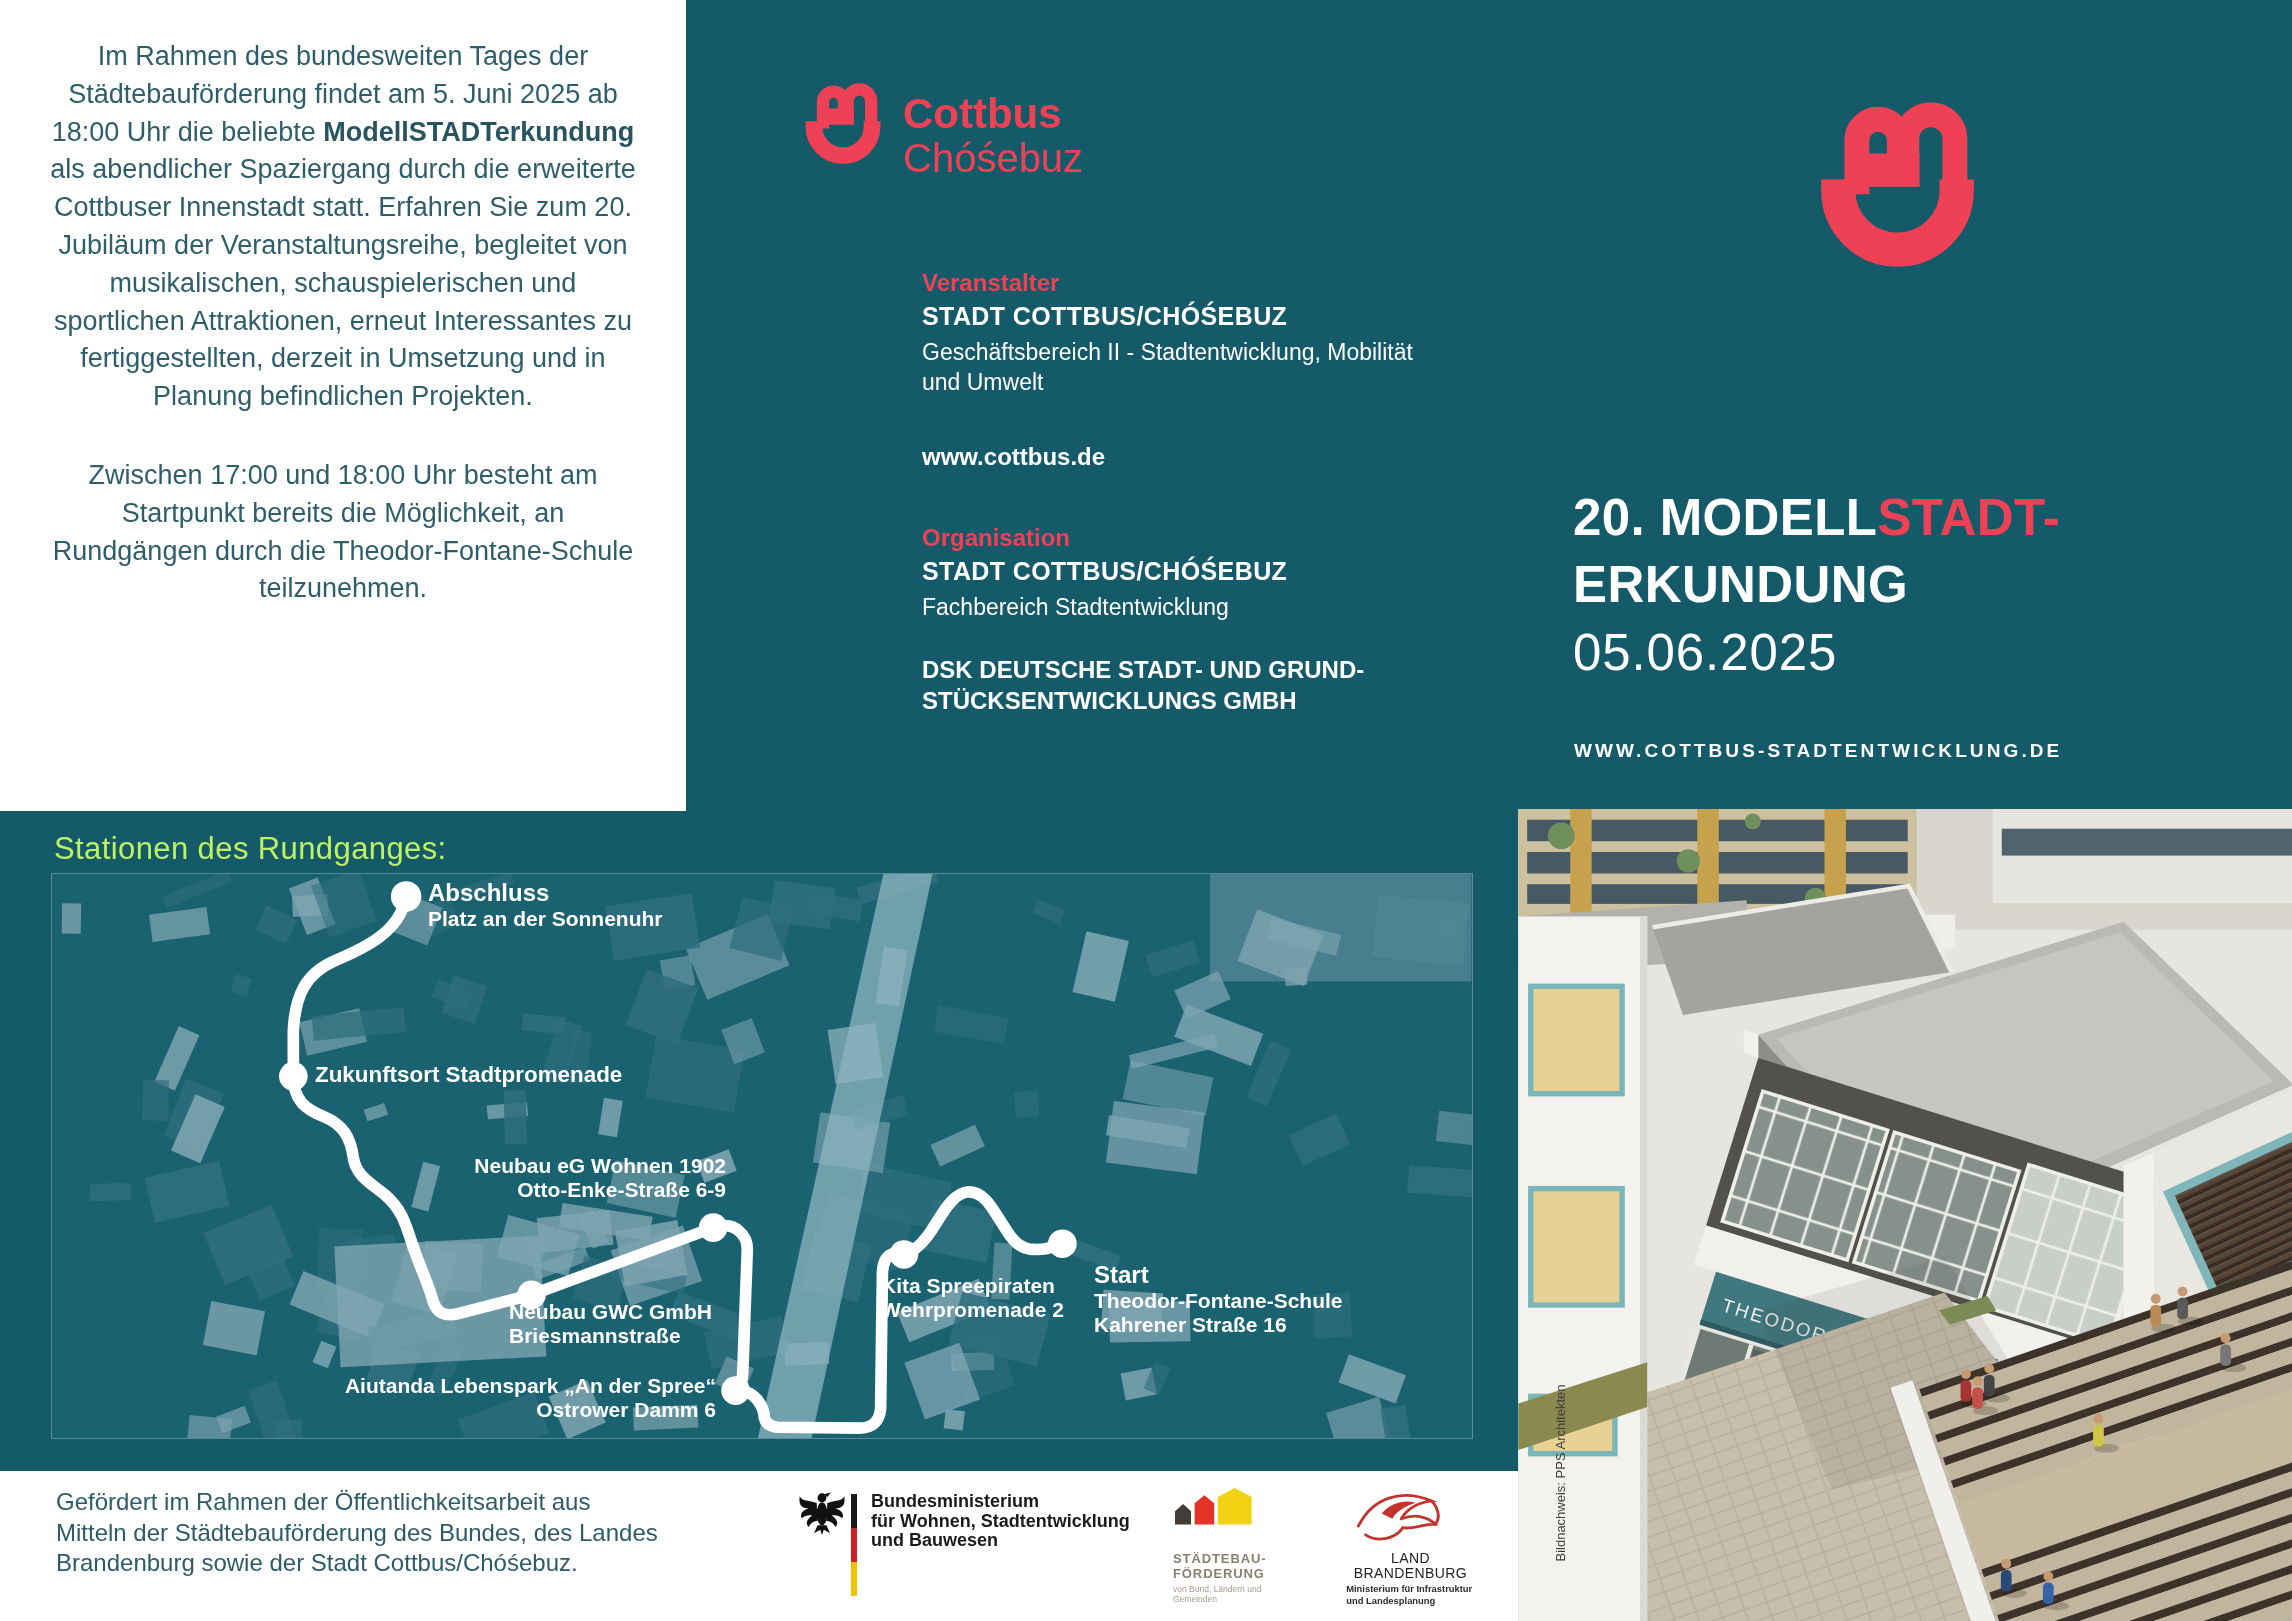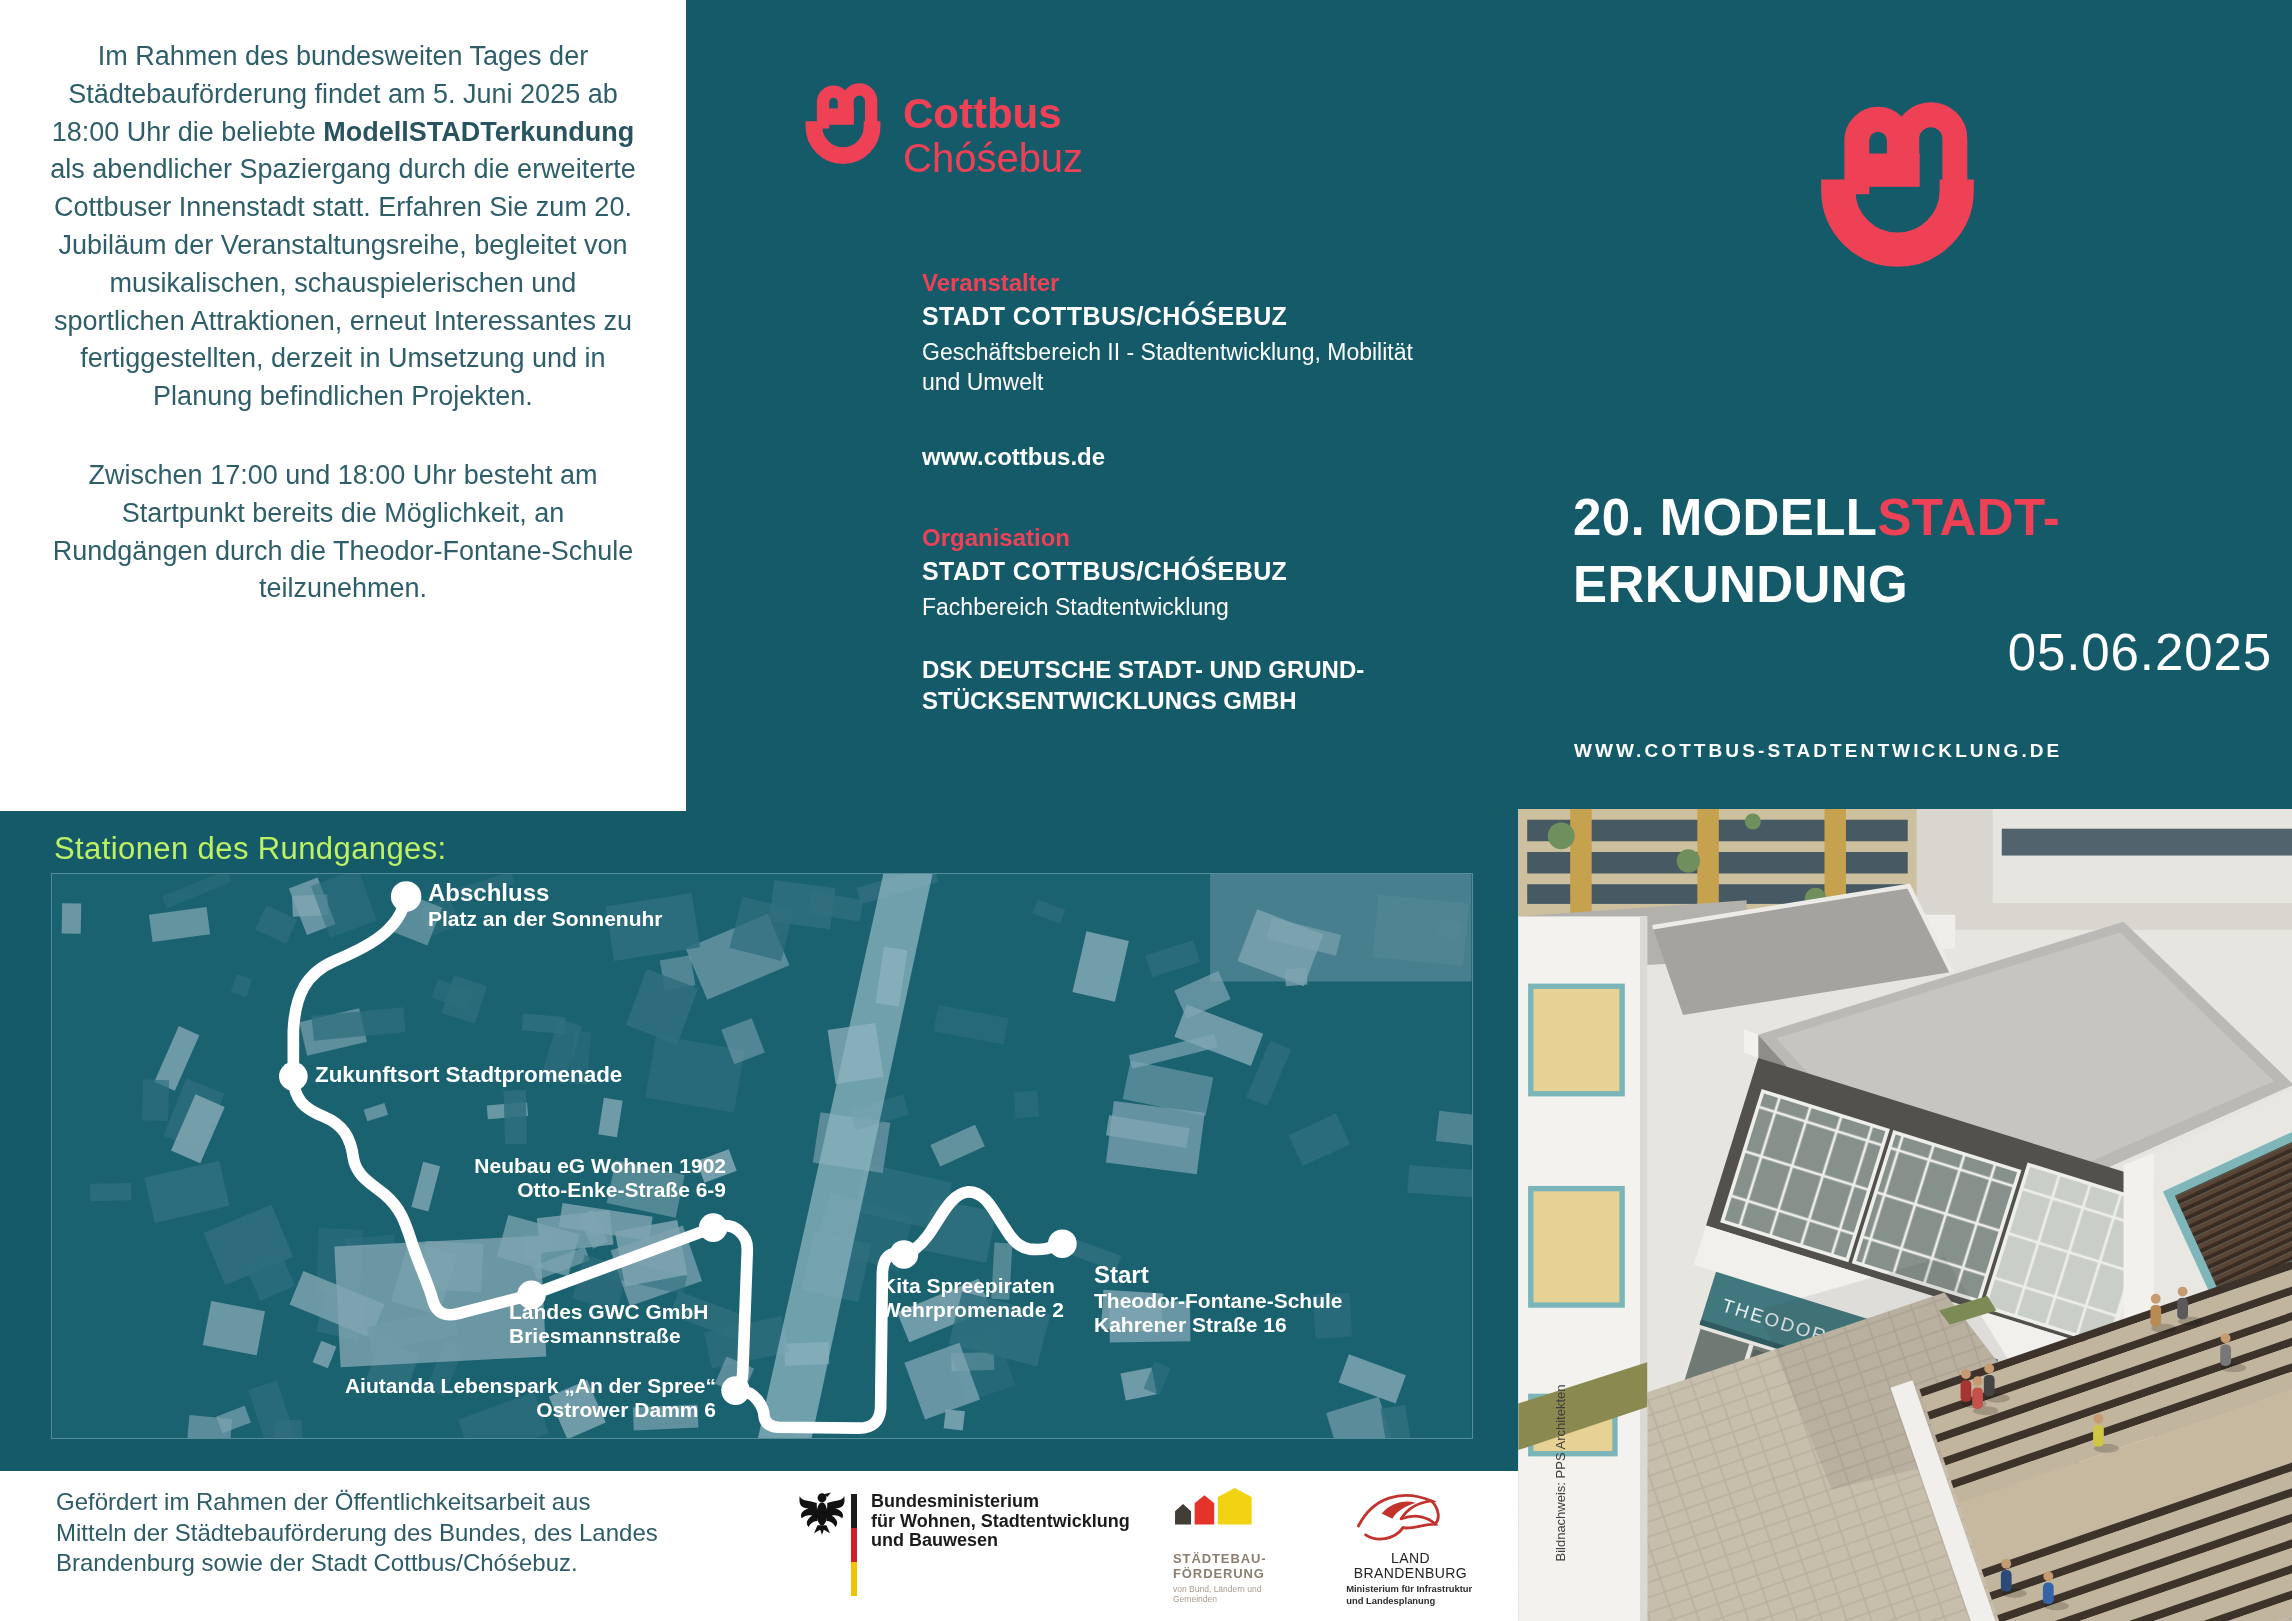--- a/index.html
+++ b/index.html
@@ -19,21 +19,21 @@
   .info-name{font-weight:700;font-size:25px;letter-spacing:0.4px;margin:0 0 5.4px 0;}
   .info-line{font-weight:400;font-size:23px;line-height:1.32;margin:0;}
   .info-bold-line{font-weight:700;font-size:24px;line-height:1.3;margin:0;}
   .www{position:absolute;left:922px;top:443px;color:#fff;font-weight:700;font-size:24px;}
   
   .big-logo{position:absolute;left:1814px;top:61px;}
   .small-logo{position:absolute;left:802px;top:63px;}
   .event-title{position:absolute;left:1573px;top:484px;width:699px;color:#fff;
                font-size:51px;font-weight:700;line-height:1.32;letter-spacing:0.4px;}
   .event-title .red{color:#EE4156;}
-  .event-date{font-weight:400;letter-spacing:0.9px;text-align:right;}
+  .event-date{font-weight:400;letter-spacing:0.9px;}
   .event-site{position:absolute;left:1574px;top:740px;color:#fff;font-size:19px;
               font-weight:700;letter-spacing:3.1px;}
   
   .map-heading{position:absolute;left:54px;top:831px;color:#bef264;font-size:31px;font-weight:400;letter-spacing:0.4px;}
   .map-svg{position:absolute;left:51px;top:873px;border:1.8px solid rgba(168,204,214,.45);}
   .st{position:absolute;color:#fff;line-height:1.16;white-space:nowrap;}
   .st .t{font-size:24px;font-weight:700;display:block;}
   .st .s{font-size:21px;font-weight:700;display:block;}
   .u{text-underline-offset:4.5px;text-decoration-thickness:2.2px;}
   .ta-r{text-align:right;}
@@ -286,21 +286,21 @@
     <span class="s">Platz an der Sonnenuhr</span>
   </div>
   <div class="st" style="left:315px;top:1062px;">
     <span class="s" style="font-size:22.4px">Zukunftsort Stadtpromenade</span>
   </div>
   <div class="st ta-r" style="left:430px;top:1154px;width:296px;">
     <span class="s">Neubau eG Wohnen 1902</span>
     <span class="s">Otto-Enke-Straße 6-9</span>
   </div>
   <div class="st" style="left:509px;top:1300px;">
-    <span class="s">Landes GWC GmbH</span>
+    <span class="s">Neubau GWC GmbH</span>
     <span class="s">Briesmannstraße</span>
   </div>
   <div class="st ta-r" style="left:331px;top:1374px;width:385px;">
     <span class="s">Aiutanda Lebenspark „An der Spree“</span>
     <span class="s">Ostrower Damm 6</span>
   </div>
   <div class="st" style="left:881px;top:1274px;">
     <span class="s">Kita Spreepiraten</span>
     <span class="s">Wehrpromenade 2</span>
   </div>

